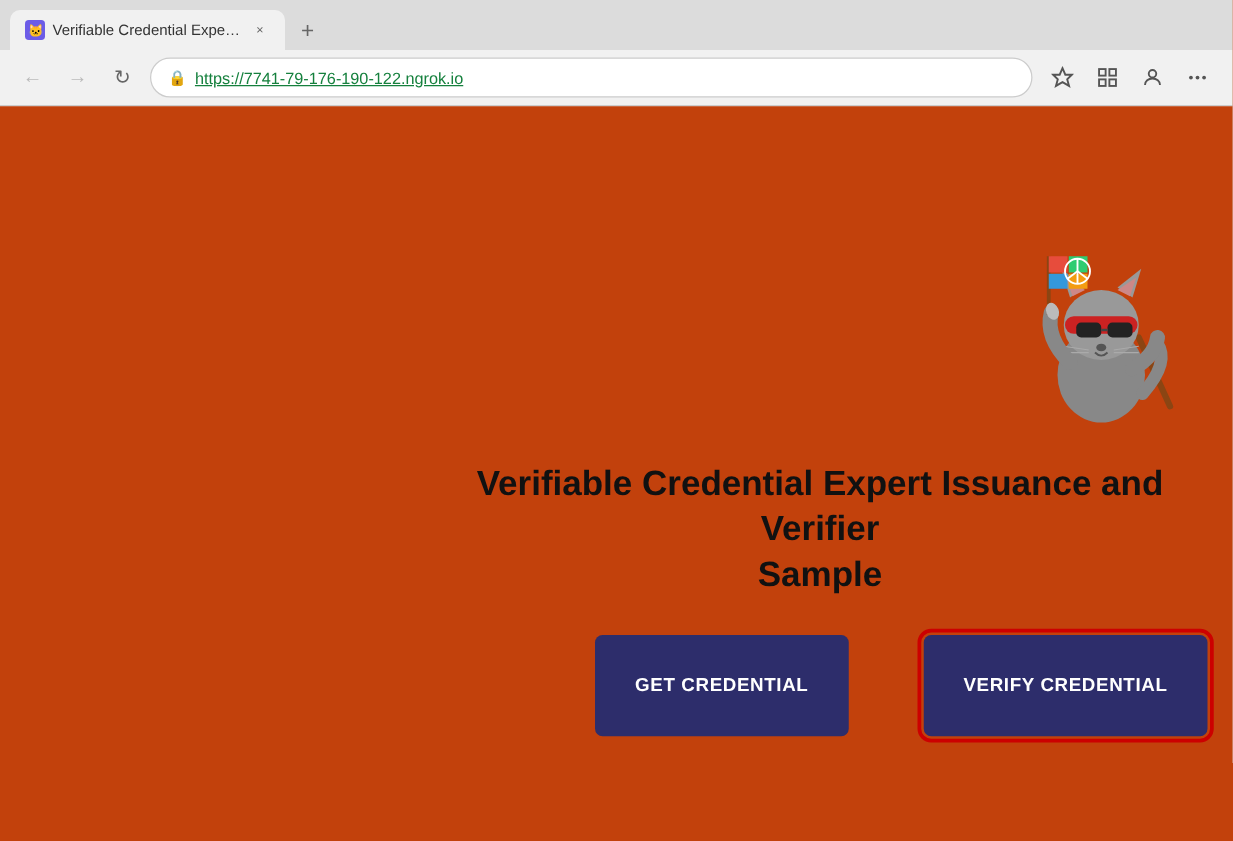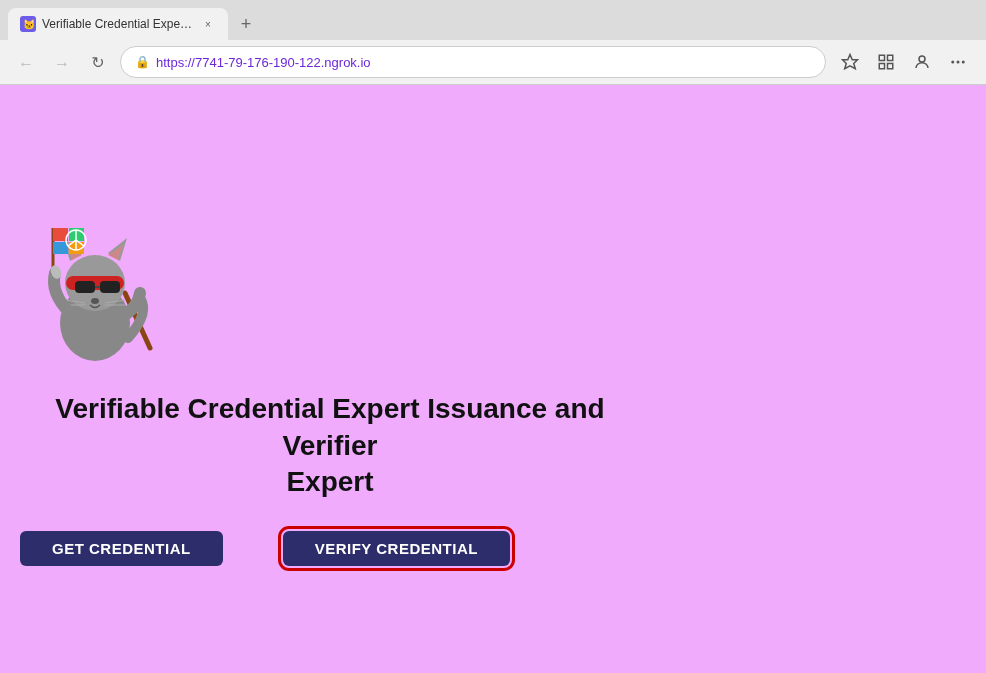--- a/index.html
+++ b/index.html
@@ -122,21 +122,22 @@
       height: 32px;
     }
 
     .url-lock {
       color: #555;
       font-size: 12px;
     }
 
     .url-text {
       font-size: 13px;
-      color: #6d28d9;
+      color: #15803d;
+      text-decoration: underline;
     }
 
     .toolbar-actions {
       display: flex;
       align-items: center;
       gap: 4px;
     }
 
     .toolbar-btn {
       width: 32px;
@@ -147,25 +148,25 @@
       border-radius: 50%;
       font-size: 16px;
       color: #555;
       cursor: pointer;
       border: none;
       background: transparent;
     }
 
     
     .page-content {
-      background: #f0abfc;
+      background: #c2410c;
       height: calc(673px - 84px);
       display: flex;
       flex-direction: column;
-      align-items: flex-start;
+      align-items: flex-end;
       justify-content: center;
       padding: 20px;
     }
 
     .mascot-container {
       margin-bottom: 24px;
     }
 
     .mascot-svg {
       width: 160px;
@@ -186,21 +187,21 @@
       display: flex;
       gap: 16px;
       align-items: center;
     }
 
     .btn-primary {
       background: #2d2d6b;
       color: #fff;
       border: none;
       border-radius: 6px;
-      padding: 9px 32px;
+      padding: 32px 32px;
       font-size: 15px;
       font-weight: bold;
       letter-spacing: 0.5px;
       cursor: pointer;
       text-transform: uppercase;
     }
 
     .btn-primary.highlighted {
       outline: 3px solid #cc0000;
       outline-offset: 2px;
@@ -317,20 +318,20 @@
       <line x1="56" y1="37" x2="56" y2="57" stroke="white" stroke-width="1.5"></line>
       <line x1="56" y1="47" x2="48" y2="53" stroke="white" stroke-width="1.5"></line>
       <line x1="56" y1="47" x2="64" y2="53" stroke="white" stroke-width="1.5"></line>
 
       <ellipse cx="36" cy="79" rx="5" ry="7" fill="#bbb" transform="rotate(-20, 36, 79)"></ellipse>
     </svg>
   </div>
 
   <h1 class="page-title">
     <span>Verifiable Credential Expert Issuance and Verifier</span><br>
-    <span>Expert</span>
+    <span>Sample</span>
   </h1>
 
   <div class="button-row">
     <button class="btn-primary">GET CREDENTIAL</button>
     <button class="btn-primary highlighted">VERIFY CREDENTIAL</button>
   </div>
 </div>
 
 </body></html>

